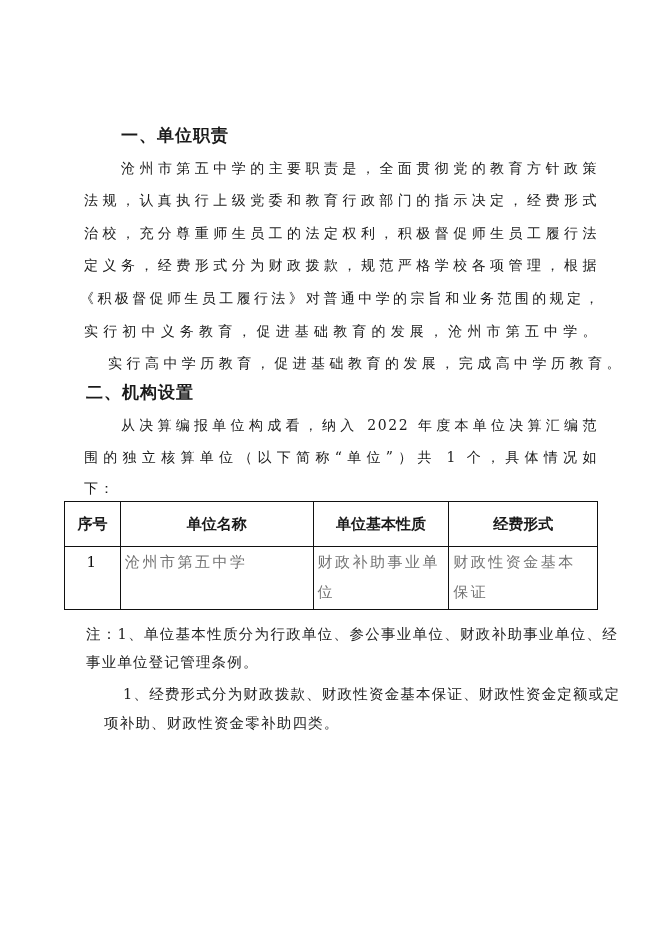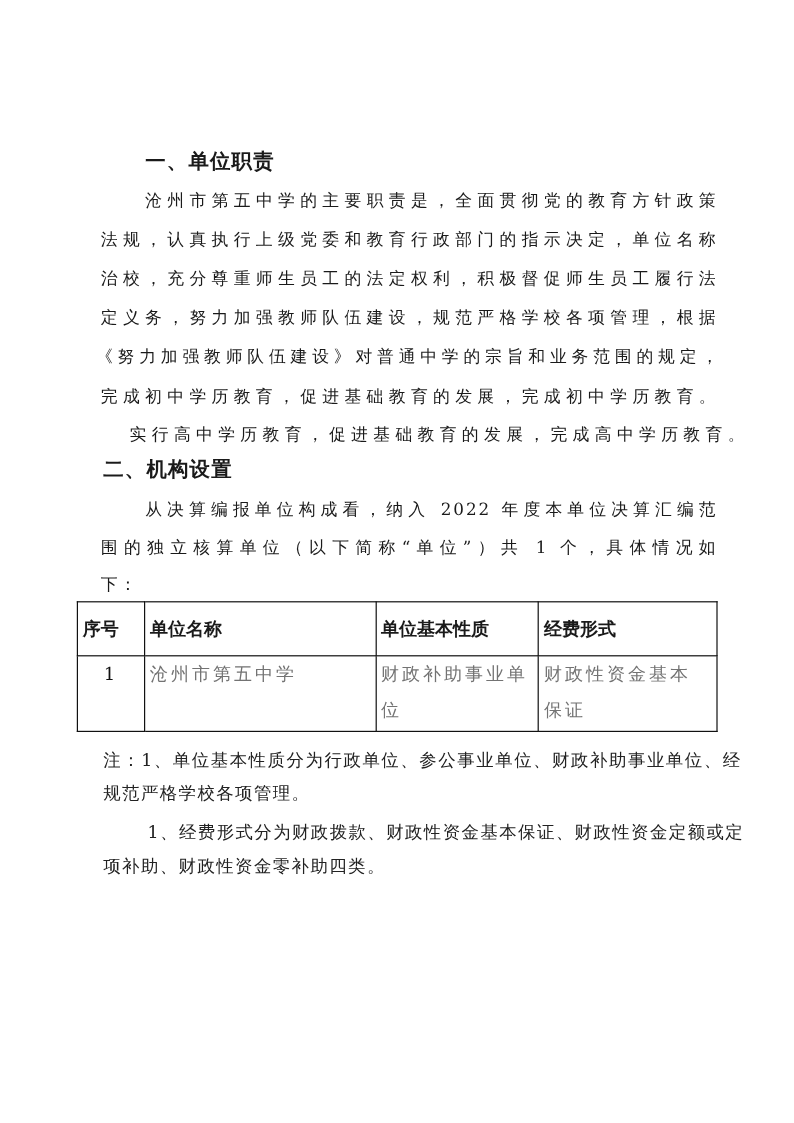--- a/index.html
+++ b/index.html
@@ -3,36 +3,36 @@
 <meta charset="utf-8">
 <style>
   html, body { margin: 0; padding: 0; background: #ffffff; }
   body { width: 662px; height: 936px; position: relative; overflow: hidden;
          font-family: "DejaVu Serif", "Liberation Serif", serif; color: #1a1a1a; }
   .line { position: absolute; font-size: 14px; line-height: 20px; white-space: nowrap; letter-spacing: 1.6px; }
   .heading { font-family: "DejaVu Sans", "Liberation Sans", sans-serif; font-weight: bold; font-size: 17px; letter-spacing: 1px; }
   .just { text-align: justify; text-align-last: justify; width: 514px; left: 84px; }
   table { position: absolute; left: 64px; top: 501px; width: 534px; border-collapse: collapse; font-size: 15px; }
   td, th { border: 1.5px solid #111; padding: 0 4px; vertical-align: top; }
-  th { height: 44px; vertical-align: middle; text-align: left; font-family: "DejaVu Sans", "Liberation Sans", sans-serif; font-weight: bold; font-size: 15px; }
+  th { height: 44px; vertical-align: middle; text-align: center; font-family: "DejaVu Sans", "Liberation Sans", sans-serif; font-weight: bold; font-size: 15px; }
   td { height: 62px; line-height: 30px; color: #737373; letter-spacing: 2.5px; }
   td.num { text-align: center; color: #111; }
   .note { position: absolute; font-size: 14.5px; line-height: 20px; white-space: nowrap; letter-spacing: 1.2px; color: #222; margin-left: 20px; }
 </style>
 </head>
 <body>
 
 <div>
   <div class="line heading" style="left:121px; top:125px;">一、单位职责</div>
   <div class="line" style="left:121px; top:158px; width:477px; text-align:justify; text-align-last:justify;">沧州市第五中学的主要职责是，全面贯彻党的教育方针政策</div>
-  <div class="line just" style="top:190px;">法规，认真执行上级党委和教育行政部门的指示决定，单位名称</div>
+  <div class="line just" style="top:190px;">法规，认真执行上级党委和教育行政部门的指示决定，经费形式</div>
   <div class="line just" style="top:223px;">治校，充分尊重师生员工的法定权利，积极督促师生员工履行法</div>
-  <div class="line just" style="top:255px;">定义务，努力加强教师队伍建设，规范严格学校各项管理，根据</div>
-  <div class="line just" style="top:288px; left:80px; width:520px;">《努力加强教师队伍建设》对普通中学的宗旨和业务范围的规定，</div>
-  <div class="line just" style="top:321px;">完成初中学历教育，促进基础教育的发展，完成初中学历教育。</div>
+  <div class="line just" style="top:255px;">定义务，经费形式分为财政拨款，规范严格学校各项管理，根据</div>
+  <div class="line just" style="top:288px; left:80px; width:520px;">《积极督促师生员工履行法》对普通中学的宗旨和业务范围的规定，</div>
+  <div class="line just" style="top:321px;">实行初中义务教育，促进基础教育的发展，沧州市第五中学。</div>
   <div class="line just" style="top:353px;margin-left:24px;">实行高中学历教育，促进基础教育的发展，完成高中学历教育。</div>
 </div>
 
 <div>
   <div class="line heading" style="left:86px; top:382px;">二、机构设置</div>
   <div class="line" style="left:121px; top:415px; width:477px; text-align:justify; text-align-last:justify;">从决算编报单位构成看，纳入 2022 年度本单位决算汇编范</div>
   <div class="line just" style="top:447px;">围的独立核算单位（以下简称“单位”）共 1 个，具体情况如</div>
   <div class="line" style="left:84px; top:478px;">下：</div>
 </div>
 
@@ -54,16 +54,16 @@
     <td class="num">1</td>
     <td>沧州市第五中学</td>
     <td>财政补助事业单位</td>
     <td>财政性资金基本保证</td>
   </tr>
 </tbody>
   </table>
 
 <div>
   <div class="note" style="left:66px; top:624px; width:532px; text-align:justify; text-align-last:justify;">注：1、单位基本性质分为行政单位、参公事业单位、财政补助事业单位、经</div>
-  <div class="note" style="left:66px; top:652px;">规范严格学校各项管理。</div>
+  <div class="note" style="left:66px; top:652px;">事业单位登记管理条例。</div>
   <div class="note" style="left:103px; top:684px; width:495px; text-align:justify; text-align-last:justify;">1、经费形式分为财政拨款、财政性资金基本保证、财政性资金定额或定</div>
-  <div class="note" style="left:66px; top:713px;">项补助、财政性资金零补助四类。</div>
+  <div class="note" style="left:84px; top:713px;">项补助、财政性资金零补助四类。</div>
 </div>
 
 </body></html>

